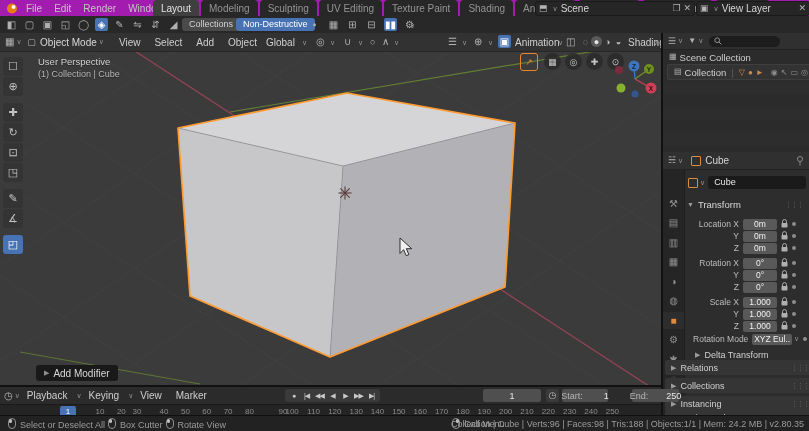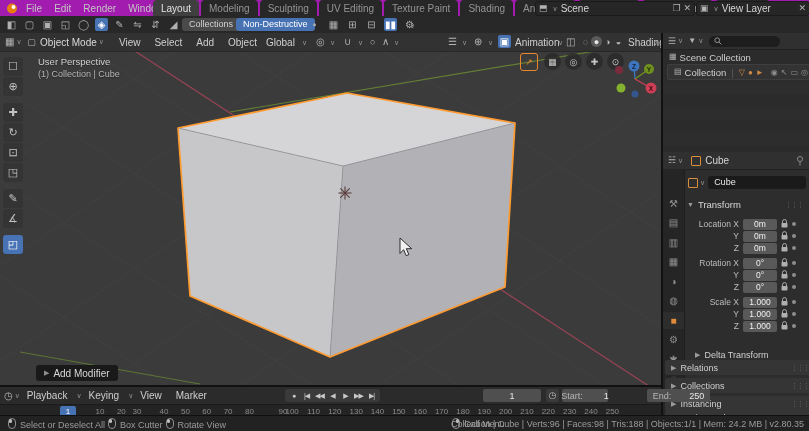--- a/index.html
+++ b/index.html
@@ -419,20 +419,26 @@
             <span class="tlabel">Z</span>
             <span class="tval">1.000</span>
             <span style="margin-left: 4px;"><svg width="7" height="9">
                 <path d="M1.5 4V2.6a2 2 0 0 1 4 0V4" fill="none" stroke="#b0b0b0"></path>
                 <rect x="0.5" y="4" width="6" height="4.5" rx="0.8" fill="#b0b0b0"></rect>
               </svg></span>
             <span class="dotkey"></span>
           </div>
         </div>
 
+      <div class="trow" style="top:181px">
+        <span class="tlabel" style="width:62px">Rotation Mode</span>
+        <span class="tval" style="width:40px">XYZ Eul..</span>
+        <span class="dd">∨</span>
+          <span class="dotkey"></span>
+      </div>
 
       <div class="abs flex" style="left:32px;top:198px">
         <span class="caret">▶</span>
         <span style="color:#cfcfcf;font-size:9px">Delta Transform</span>
       </div>
 
       <div id="pr-panels">
           <div class="panelhdr" style="top: 208px;">
             <span class="caret">▶</span>
             <span>Relations</span>
@@ -478,21 +484,21 @@
         <div class="tpbtn">▶|</div>
       </div>
     <div class="fpill abs" style="left:483px;top:2px;width:58px">1</div>
     <div class="abs flex" style="left:546px;top:2px;width:13px;height:13px;background:#3a3a3a;border-radius:2px;justify-content:center">
         <span class="g" style="font-size:9px">◷</span>
       </div>
     <div class="fpill abs" style="left:562px;top:2px;width:46px;gap:21px">
       <span style="color:#b5b5b5">Start:</span>
       <span>1</span>
     </div>
-    <div class="fpill abs" style="left:647px;top:2px;width:63px;gap:18px">
+    <div class="fpill abs" style="left:632px;top:2px;width:47px;gap:18px">
       <span style="color:#b5b5b5">End:</span>
       <span>250</span>
     </div>
     <div id="tl-ruler" class="abs">
       <div class="abs" style="left:60px;top:1px;width:16px;height:11px;background:#4772b3;border-radius:2px;color:#fff;font-size:8px;text-align:center;line-height:11px">1</div>
     <span class="tick" style="left: 100px;">10</span>
         <span class="tick" style="left: 121.35px;">20</span>
         <span class="tick" style="left: 137px; text-decoration: underline;">30</span>
         <span class="tick" style="left: 164.05px;">40</span>
         <span class="tick" style="left: 185.4px;">50</span>

